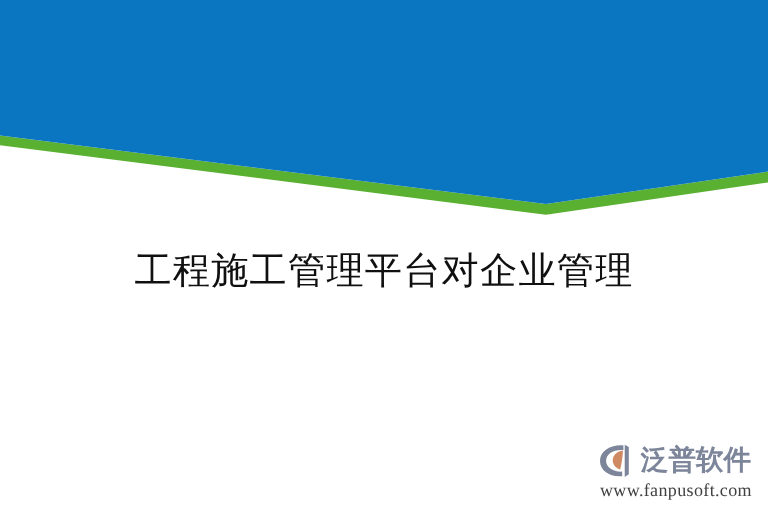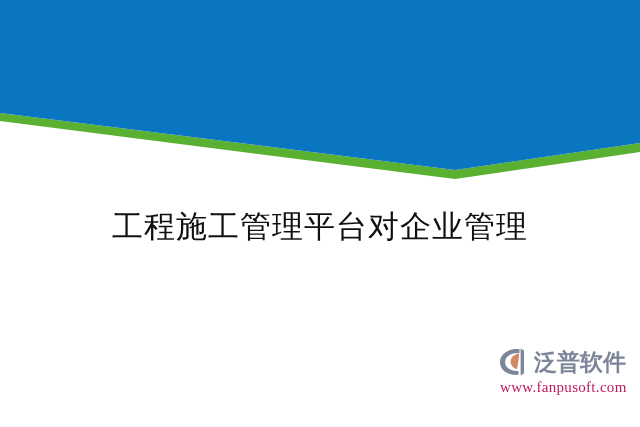--- a/index.html
+++ b/index.html
@@ -47,21 +47,21 @@
     font-size: 31px;
     line-height: 41px;
     letter-spacing: 1px;
     white-space: nowrap;
   }
 
   
   .logo {
     position: absolute;
     right: 4px;
-    bottom: 24px;
+    bottom: 2px;
     width: 138px;
     height: 58px;
     margin-left: 34px;
   }
   .logo-row {
     position: absolute;
     left: 0;
     top: 2px;
     display: flex;
     align-items: center;
@@ -78,21 +78,21 @@
     font-size: 23px;
     line-height: 27px;
     font-weight: 700;
     letter-spacing: 0px;
     white-space: nowrap;
   }
   .logo-url {
     position: absolute;
     left: 2px;
     top: 33px;
-    color: #be185d;
+    color: #404040;
     font-family: "Liberation Serif", "DejaVu Serif", serif;
     font-size: 15px;
     line-height: 18px;
     letter-spacing: 0.3px;
     white-space: nowrap;
   }
 </style>
 </head>
 <body>
 

